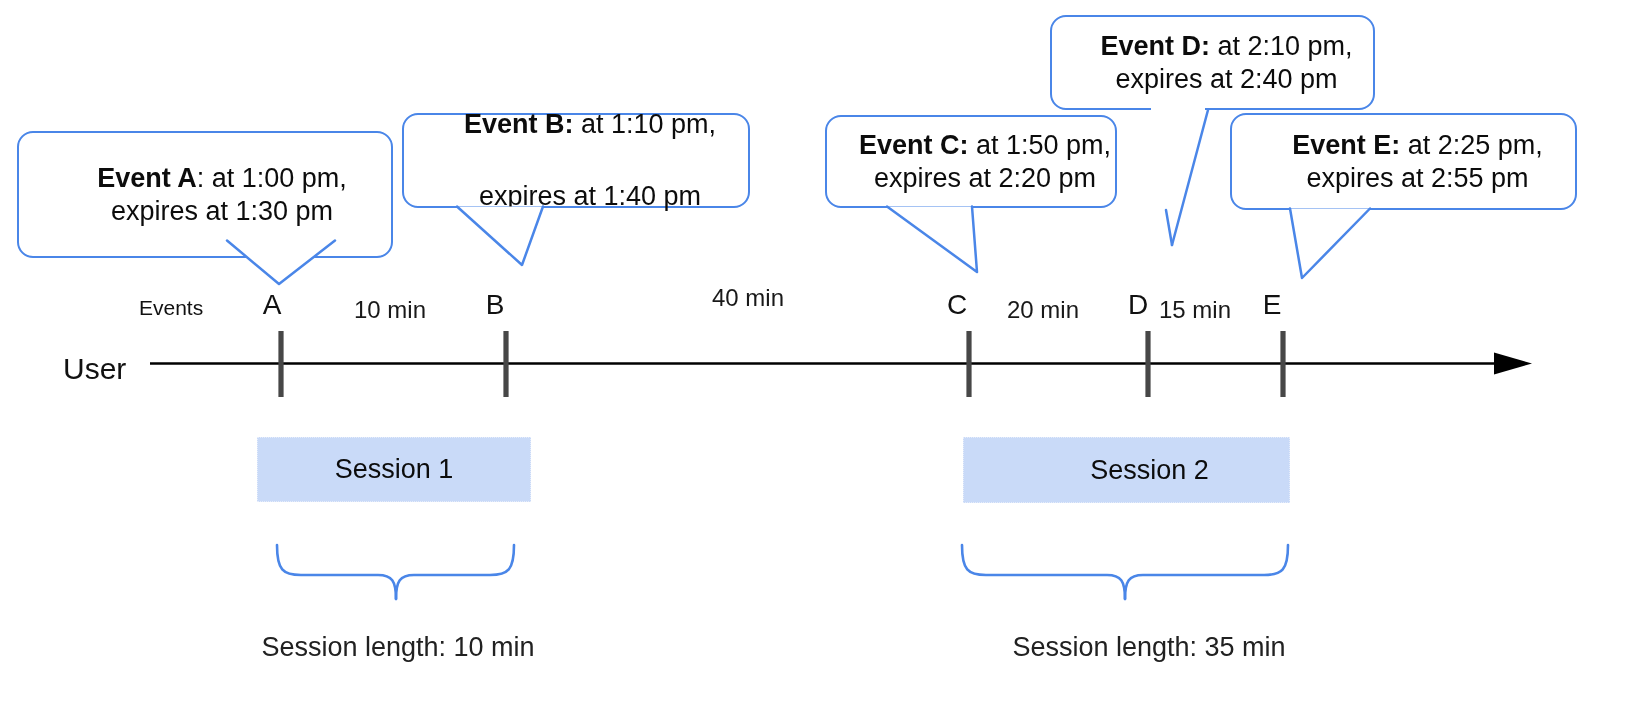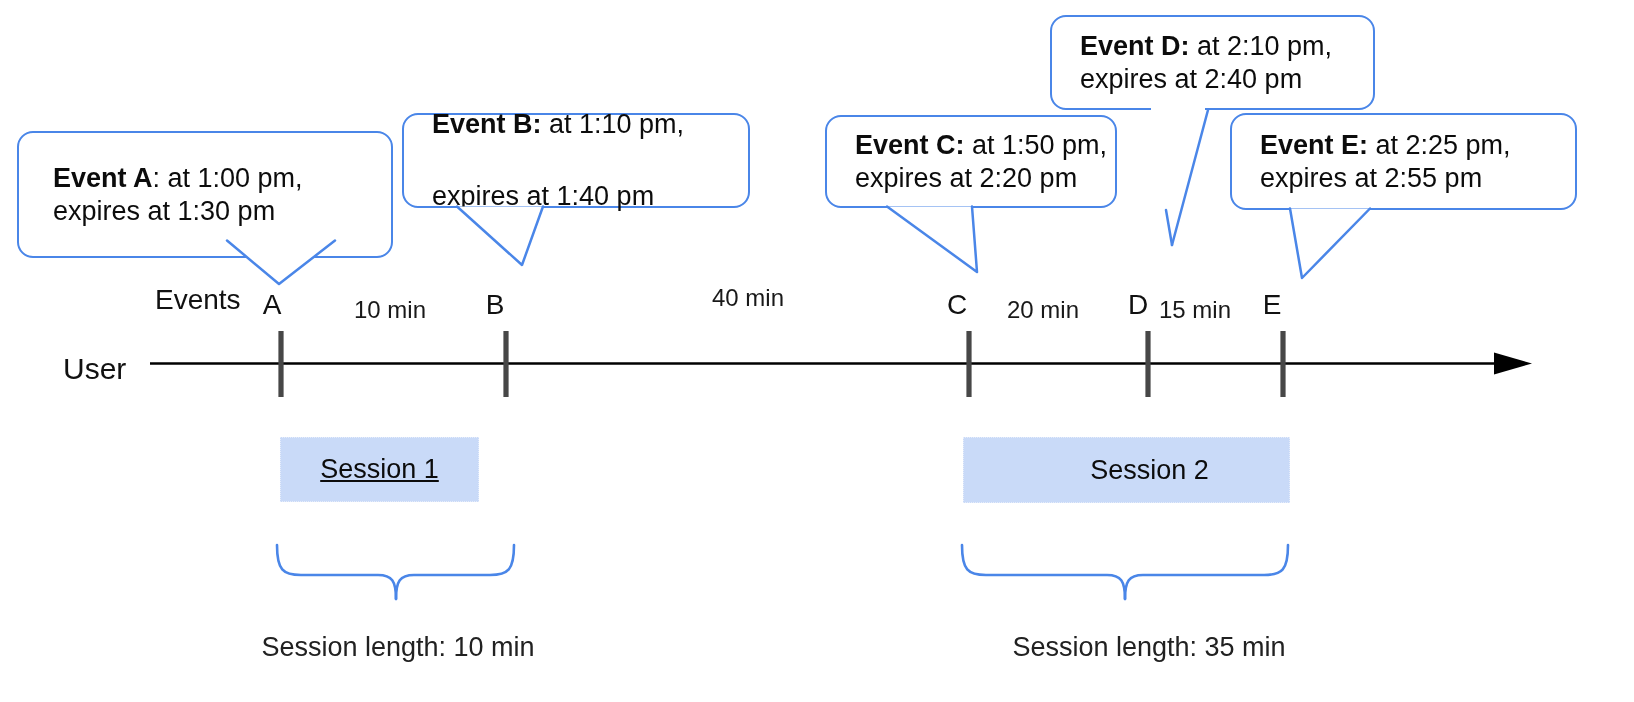--- a/index.html
+++ b/index.html
@@ -8,21 +8,21 @@
     font-family:"Liberation Sans","DejaVu Sans",sans-serif;color:#111;
   }
   svg.layer{position:absolute;left:0;top:0;width:1634px;height:702px;}
   #under{z-index:1;}
   #over{z-index:3;pointer-events:none;}
   .bubble{
     position:absolute;z-index:2;background:#fff;border:2.5px solid #4a86e8;border-radius:16px;
     display:flex;flex-direction:column;justify-content:center;
     font-size:27px;line-height:33px;color:#0c0c0c;box-sizing:border-box;
   }
-  .bubble .ln{white-space:nowrap;}
+  .bubble .ln{white-space:nowrap;text-align:center;}
   .axis-label{position:absolute;z-index:2;white-space:nowrap;}
   .tick-letter{position:absolute;z-index:2;font-size:28px;transform:translateX(-50%);white-space:nowrap;}
   .gap-label{position:absolute;z-index:2;font-size:24px;transform:translateX(-50%);white-space:nowrap;color:#191919;}
   .session-bar{
     position:absolute;z-index:2;background:#c9daf8;border:1.5px dotted #e6edfb;box-sizing:border-box;
     display:flex;align-items:center;justify-content:center;font-size:27px;color:#0c0c0c;
   }
   .length-label{position:absolute;z-index:2;font-size:27px;color:#212121;transform:translateX(-50%);white-space:nowrap;}
 </style>
 </head>
@@ -88,34 +88,34 @@
     </g>
 
     <g>
       <rect x="1151" y="106.5" width="54" height="6" fill="#ffffff"></rect>
       <line x1="1208" y1="110" x2="1172" y2="245" stroke="#4a86e8" stroke-width="2.5" stroke-linecap="round"></line>
       <line x1="1166" y1="210" x2="1172" y2="245" stroke="#4a86e8" stroke-width="2.5" stroke-linecap="round"></line>
     </g>
   </svg>
 
   <div class="axis-label" style="left:63px;top:352px;font-size:30px;">User</div>
-  <div class="axis-label" style="left:139px;top:284px;font-size:28px;margin-left:16px;">Events</div>
+  <div class="axis-label" style="left:139px;top:296px;font-size:21px;">Events</div>
 
   <div class="tick-letter" style="left:272px;top:289px;">A</div>
   <div class="tick-letter" style="left:495px;top:289px;">B</div>
   <div class="tick-letter" style="left:957px;top:289px;">C</div>
   <div class="tick-letter" style="left:1138px;top:289px;">D</div>
   <div class="tick-letter" style="left:1272px;top:289px;">E</div>
 
   <div class="gap-label" style="left:390px;top:296px;">10 min</div>
   <div class="gap-label" style="left:748px;top:284px;">40 min</div>
   <div class="gap-label" style="left:1043px;top:296px;">20 min</div>
   <div class="gap-label" style="left:1195px;top:296px;">15 min</div>
 
-  <div class="session-bar" style="left:280px;top:437px;width:199px;height:65px;text-decoration:underline;">
+  <div class="session-bar" style="left:257px;top:437px;width:274px;height:65px;">
     <span>Session 1</span>
   </div>
   <div class="session-bar" style="left:963px;top:437px;width:327px;height:66px;padding-left:46px;">
     <span>Session 2</span>
   </div>
 
   <div class="length-label" style="left:398px;top:632px;">Session length: 10 min</div>
   <div class="length-label" style="left:1149px;top:632px;">Session length: 35 min</div>
 
 </div>

